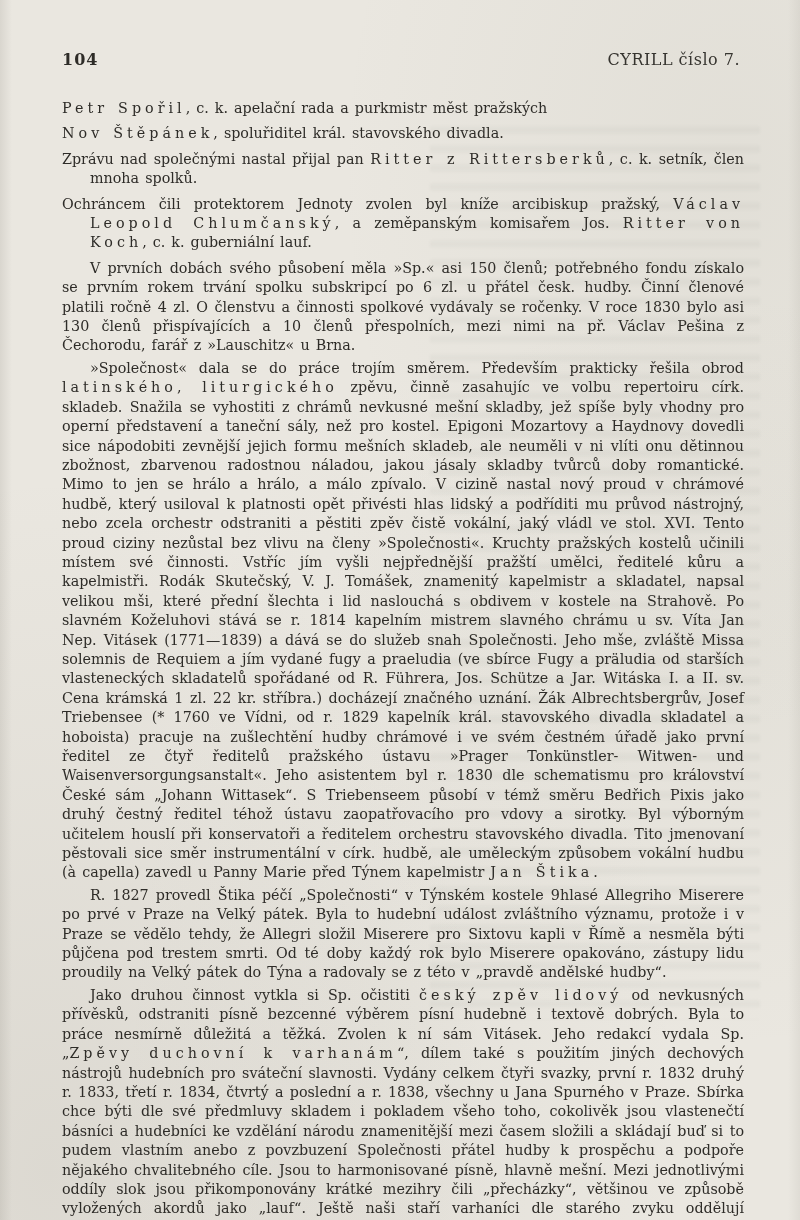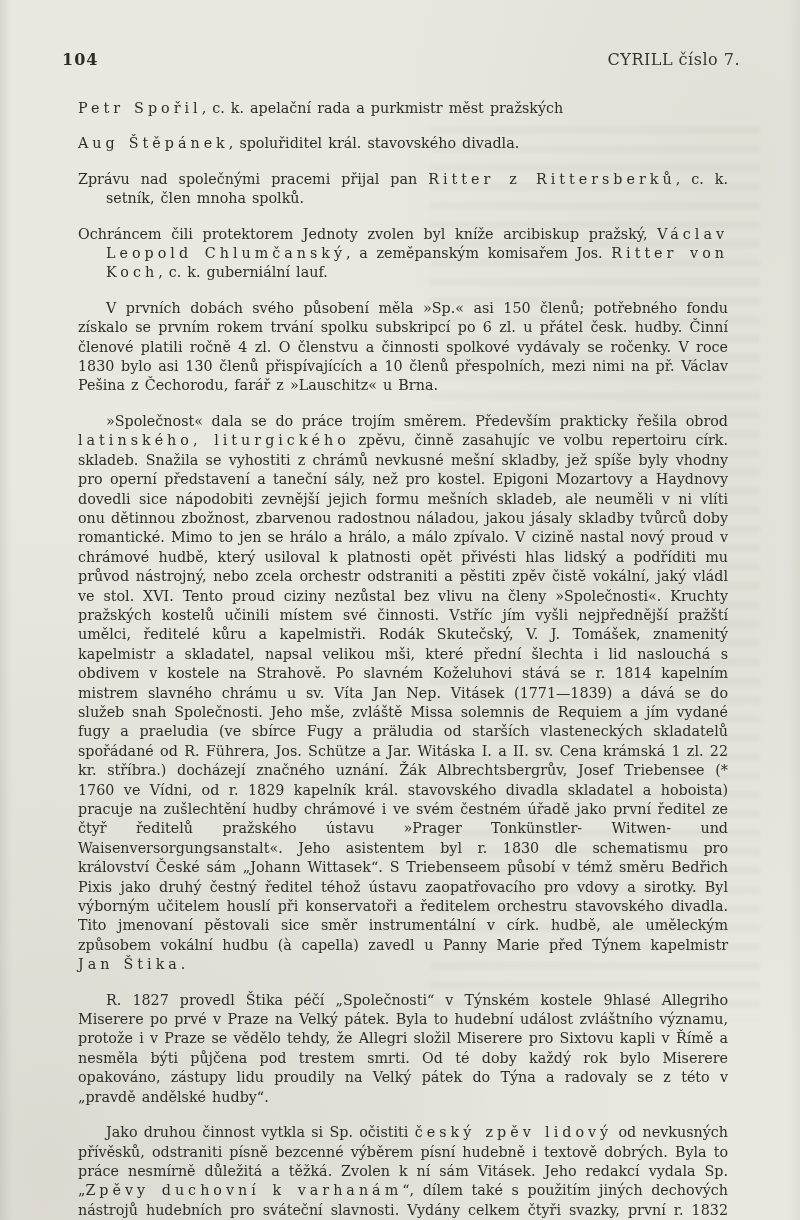--- a/index.html
+++ b/index.html
@@ -60,21 +60,21 @@
   }
   .journal {
     font-size: 16px;
     letter-spacing: 0.5px;
     padding-right: 4px;
   }
   .textbody {
     position: relative;
   }
   .block {
-    margin: 16px;
+    margin: 0;
     font-size: 14.3px;
     line-height: 19.4px;
     text-align: justify;
     word-spacing: 1.5px;
   }
   .block.hanging {
     padding-left: 28px;
     text-indent: -28px;
     margin-bottom: 6px;
   }
@@ -89,21 +89,21 @@
 </head>
 <body>
 
 <div class="page">
   <div class="header">
     <span class="page-number">104</span>
     <span class="journal">CYRILL číslo 7.</span>
   </div>
   <div class="textbody" id="text-body">
       <p class="block hanging"><span class="sperr">Petr Spořil</span><span>, c. k. apelační rada a purkmistr měst pražských</span></p>
-      <p class="block hanging"><span class="sperr">Aug Štěpánek</span><span>, spoluřiditel král. stavovského divadla.</span></p>
-      <p class="block hanging"><span>Zprávu nad společnými pracemi přijal pan </span><span class="sperr">Ritter z Rittersberků</span><span>, c. k. setník, člen mnoha spolků.</span></p>
+      <p class="block hanging"><span class="sperr">Nov Štěpánek</span><span>, spoluřiditel král. stavovského divadla.</span></p>
+      <p class="block hanging"><span>Zprávu nad společnými nastal přijal pan </span><span class="sperr">Ritter z Rittersberků</span><span>, c. k. setník, člen mnoha spolků.</span></p>
       <p class="block hanging"><span>Ochráncem čili protektorem Jednoty zvolen byl kníže arcibiskup pražský, </span><span class="sperr">Václav Leopold Chlumčanský</span><span>, a zeměpanským komisařem Jos. </span><span class="sperr">Ritter von Koch</span><span>, c. k. guberniální lauf.</span></p>
       <p class="block indent"><span>V prvních dobách svého působení měla »Sp.« asi 150 členů; potřebného fondu získalo se prvním rokem trvání spolku subskripcí po 6 zl. u přátel česk. hudby. Činní členové platili ročně 4 zl. O členstvu a činnosti spolkové vydávaly se ročenky. V roce 1830 bylo asi 130 členů přispívajících a 10 členů přespolních, mezi nimi na př. Václav Pešina z Čechorodu, farář z »Lauschitz« u Brna.</span></p>
       <p class="block indent"><span>»Společnost« dala se do práce trojím směrem. Především prakticky řešila obrod </span><span class="sperr">latinského, liturgického</span><span> zpěvu, činně zasahujíc ve volbu repertoiru círk. skladeb. Snažila se vyhostiti z chrámů nevkusné mešní skladby, jež spíše byly vhodny pro operní představení a taneční sály, než pro kostel. Epigoni Mozartovy a Haydnovy dovedli sice nápodobiti zevnější jejich formu mešních skladeb, ale neuměli v ni vlíti onu dětinnou zbožnost, zbarvenou radostnou náladou, jakou jásaly skladby tvůrců doby romantické. Mimo to jen se hrálo a hrálo, a málo zpívalo. V cizině nastal nový proud v chrámové hudbě, který usiloval k platnosti opět přivésti hlas lidský a podříditi mu průvod nástrojný, nebo zcela orchestr odstraniti a pěstiti zpěv čistě vokální, jaký vládl ve stol. XVI. Tento proud ciziny nezůstal bez vlivu na členy »Společnosti«. Kruchty pražských kostelů učinili místem své činnosti. Vstříc jím vyšli nejpřednější pražští umělci, ředitelé kůru a kapelmistři. Rodák Skutečský, V. J. Tomášek, znamenitý kapelmistr a skladatel, napsal velikou mši, které přední šlechta i lid naslouchá s obdivem v kostele na Strahově. Po slavném Koželuhovi stává se r. 1814 kapelním mistrem slavného chrámu u sv. Víta Jan Nep. Vitásek (1771—1839) a dává se do služeb snah Společnosti. Jeho mše, zvláště Missa solemnis de Requiem a jím vydané fugy a praeludia (ve sbírce Fugy a präludia od starších vlasteneckých skladatelů spořádané od R. Führera, Jos. Schütze a Jar. Witáska I. a II. sv. Cena krámská 1 zl. 22 kr. stříbra.) docházejí značného uznání. Žák Albrechtsbergrův, Josef Triebensee (* 1760 ve Vídni, od r. 1829 kapelník král. stavovského divadla skladatel a hoboista) pracuje na zušlechtění hudby chrámové i ve svém čestném úřadě jako první ředitel ze čtyř ředitelů pražského ústavu »Prager Tonkünstler- Witwen- und Waisenversorgungsanstalt«. Jeho asistentem byl r. 1830 dle schematismu pro království České sám „Johann Wittasek“. S Triebenseem působí v témž směru Bedřich Pixis jako druhý čestný ředitel téhož ústavu zaopatřovacího pro vdovy a sirotky. Byl výborným učitelem houslí při konservatoři a ředitelem orchestru stavovského divadla. Tito jmenovaní pěstovali sice směr instrumentální v círk. hudbě, ale uměleckým způsobem vokální hudbu (à capella) zavedl u Panny Marie před Týnem kapelmistr </span><span class="sperr">Jan Štika</span><span>.</span></p>
       <p class="block indent"><span>R. 1827 provedl Štika péčí „Společnosti“ v Týnském kostele 9hlasé Allegriho Miserere po prvé v Praze na Velký pátek. Byla to hudební událost zvláštního významu, protože i v Praze se vědělo tehdy, že Allegri složil Miserere pro Sixtovu kapli v Římě a nesměla býti půjčena pod trestem smrti. Od té doby každý rok bylo Miserere opakováno, zástupy lidu proudily na Velký pátek do Týna a radovaly se z této v „pravdě andělské hudby“.</span></p>
       <p class="block indent"><span>Jako druhou činnost vytkla si Sp. očistiti </span><span class="sperr">český zpěv lidový</span><span> od nevkusných přívěsků, odstraniti písně bezcenné výběrem písní hudebně i textově dobrých. Byla to práce nesmírně důležitá a těžká. Zvolen k ní sám Vitásek. Jeho redakcí vydala Sp. „</span><span class="sperr">Zpěvy duchovní k varhanám</span><span>“, dílem také s použitím jiných dechových nástrojů hudebních pro sváteční slavnosti. Vydány celkem čtyři svazky, první r. 1832 druhý r. 1833, třetí r. 1834, čtvrtý a poslední a r. 1838, všechny u Jana Spurného v Praze. Sbírka chce býti dle své předmluvy skladem i pokladem všeho toho, cokolivěk jsou vlastenečtí básníci a hudebníci ke vzdělání národu znamenitější mezi časem složili a skládají buď si to pudem vlastním anebo z povzbuzení Společnosti přátel hudby k prospěchu a podpoře nějakého chvalitebného cíle. Jsou to harmonisované písně, hlavně mešní. Mezi jednotlivými oddíly slok jsou přikomponovány krátké mezihry čili „přecházky“, většinou ve způsobě vyložených akordů jako „lauf“. Ještě naši staří varhaníci dle starého zvyku oddělují jednotlivé části slov písňových krátkými mezihrami, aby prý lid si odpočinul a oddechl. Tyto mezihry jsou</span></p>
     </div>
 </div>
 
 </body></html>

